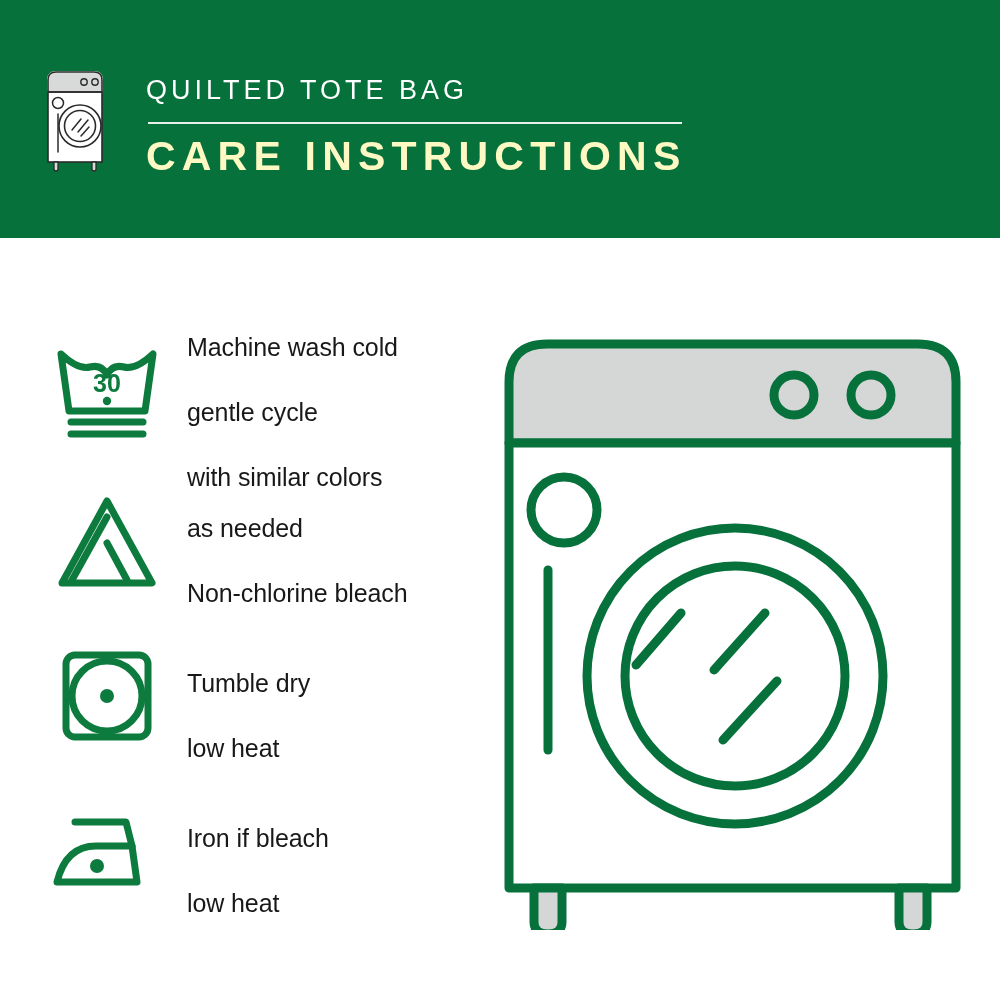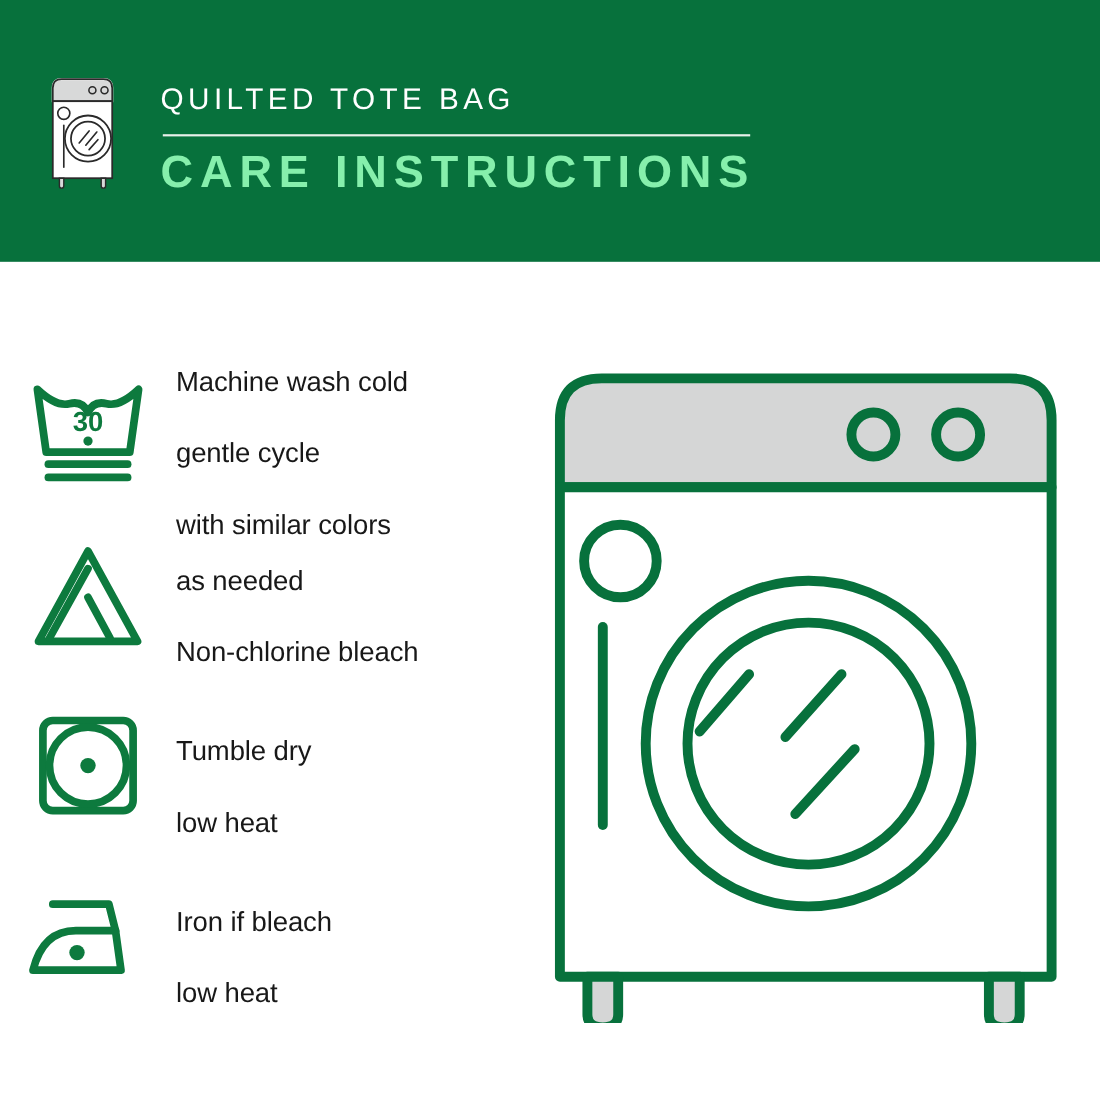--- a/index.html
+++ b/index.html
@@ -49,21 +49,21 @@
     font-weight: 300;
     white-space: nowrap;
   }
   #title-divider {
     width: 534px;
     height: 2px;
     background: #e8f0ea;
     margin: 6px 0 6px 2px;
   }
   #title-line-2 {
-    color: #86efac;
+    color: #fef9c3;
     font-size: 41px;
     line-height: 52px;
     letter-spacing: 6.2px;
     font-weight: 700;
     white-space: nowrap;
   }
 
   
   #care-list {
     position: absolute;
@@ -78,20 +78,21 @@
     width: 500px;
     display: flex;
     align-items: center;
   }
   .care-symbol {
     width: 160px;
     flex: 0 0 160px;
     display: flex;
     justify-content: center;
     align-items: flex-end;
+    padding-left: 27px;
   }
   .care-label {
     flex: 1 1 auto;
     color: #181818;
     font-size: 25px;
     line-height: 29px;
     font-weight: 400;
     letter-spacing: -0.1px;
   }
   .care-label span { display: block; margin-top: 36px; }

